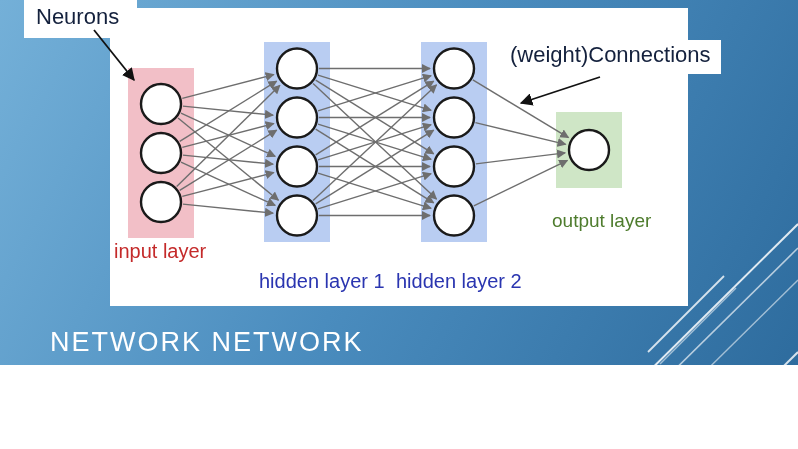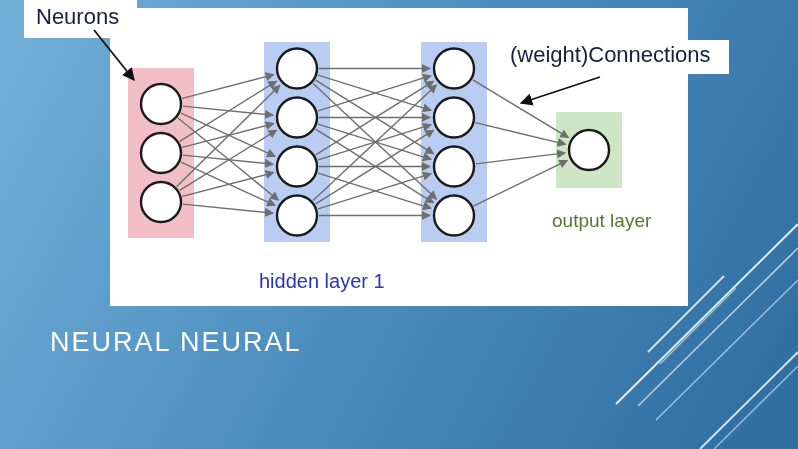--- a/index.html
+++ b/index.html
@@ -1,32 +1,32 @@
 <!DOCTYPE html>
 <html><head>
 <meta charset="utf-8">
 <style>
   html,body{margin:0;padding:0;}
   .slide{
     position:relative;
-    width:798px;height:449px;
+    width:798px;height:365px;
     overflow:hidden;
     font-family:"Liberation Sans",sans-serif;
     background:linear-gradient(118deg,#74b0d8 0%,#4a8cbe 50%,#2e6c9e 100%);
   }
   .panel{
     position:absolute;left:110px;top:8px;width:578px;height:298px;
     background:#ffffff;z-index:1;
   }
   .ann{
     position:absolute;background:#ffffff;color:#14213d;
     font-size:22px;line-height:1.2;z-index:2;white-space:nowrap;
   }
   .ann-neurons{left:24px;top:0;padding:4px 18px 8px 12px;}
-  .ann-conns{left:502px;top:40px;padding:2px 18px 6px 8px;}
+  .ann-conns{left:502px;top:40px;padding:2px 10px 6px 8px;}
   .layer-label{
     position:absolute;font-size:20px;z-index:2;white-space:nowrap;
   }
   .ll-0{left:114px;top:240px;}
   .ll-1{left:238px;top:270px;margin-left:21px;}
   .ll-2{left:396px;top:270px;}
   .ll-3{left:552px;top:198px;font-size:19px;}
   .overlay{
     position:absolute;left:0;top:0;z-index:3;pointer-events:none;
   }
@@ -39,23 +39,25 @@
 <body>
 
 <div class="slide" style="background: linear-gradient(118deg, rgb(116, 176, 216) 0%, rgb(74, 140, 190) 50%, rgb(46, 108, 158) 100%);">
 
   <div class="panel" style="background: rgb(255, 255, 255);"></div>
 
   <span class="ann ann-neurons" style="color: rgb(20, 33, 61); background: rgb(255, 255, 255);">Neurons</span>
 
   <span class="ann ann-conns" style="color: rgb(20, 33, 61); background: rgb(255, 255, 255);">(weight)Connections</span>
 
+  <span class="layer-label ll-0" style="color: rgb(196, 42, 42);">input layer</span>
 
   <span class="layer-label ll-1" style="color: rgb(42, 53, 176);">hidden layer 1</span>
 
+  <span class="layer-label ll-2" style="color: rgb(42, 53, 176);">hidden layer 2</span>
 
   <span class="layer-label ll-3" style="color: rgb(78, 124, 45); margin-top: 12px;">output layer</span>
 
   <svg id="net-svg" class="overlay" width="798" height="449">
       <defs>
      <marker id="arrG" viewBox="0 0 10 10" refX="9" refY="5" markerWidth="6.5" markerHeight="6.5" orient="auto">
        <path d="M0 0 L10 5 L0 10 z" fill="#6e6e6e"></path>
      </marker>
      <marker id="arrB" viewBox="0 0 10 10" refX="9" refY="5" markerWidth="7" markerHeight="7" orient="auto">
        <path d="M0 0 L10 5 L0 10 z" fill="#111111"></path>
@@ -113,15 +115,15 @@
       <line x1="600" y1="77" x2="521" y2="103" stroke="#111111" stroke-width="1.8" marker-end="url(#arrB)"></line>
       <line x1="616" y1="404" x2="798" y2="224" stroke="#ffffff" stroke-opacity="0.85" stroke-width="2"></line>
       <line x1="638" y1="406" x2="798" y2="248" stroke="#ffffff" stroke-opacity="0.65" stroke-width="1.6"></line>
       <line x1="656" y1="420" x2="798" y2="280" stroke="#ffffff" stroke-opacity="0.55" stroke-width="1.4"></line>
       <line x1="700" y1="449" x2="798" y2="352" stroke="#ffffff" stroke-opacity="0.8" stroke-width="2"></line>
       <line x1="714" y1="449" x2="798" y2="366" stroke="#ffffff" stroke-opacity="0.5" stroke-width="1.5"></line>
       <line x1="648" y1="352" x2="724" y2="276" stroke="#ffffff" stroke-opacity="0.8" stroke-width="1.8"></line>
       <line x1="660" y1="364" x2="736" y2="288" stroke="#ffffff" stroke-opacity="0.55" stroke-width="1.4"></line>
     </svg>
 
-  <div class="title" style="color: rgb(255, 255, 255);">NEURAL NEURAL</div>
+  <div class="title" style="color: rgb(255, 255, 255);">NETWORK NETWORK</div>
 
 </div>
 
 </body></html>

